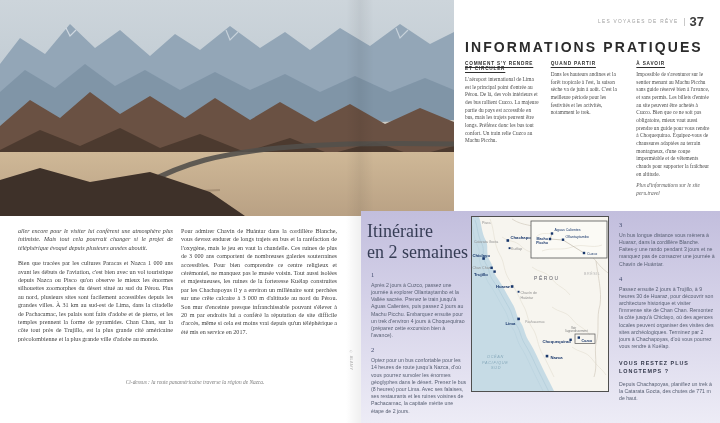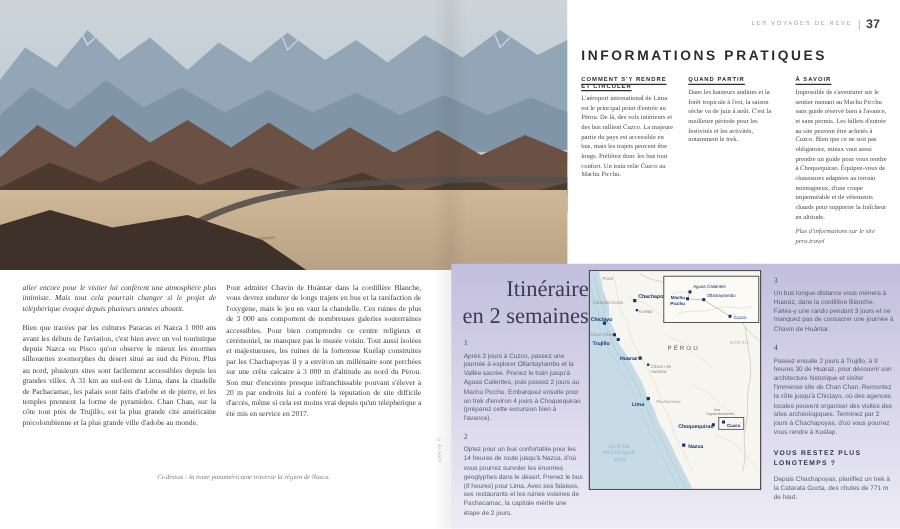--- a/index.html
+++ b/index.html
@@ -28,37 +28,37 @@
     font-size:5.4px;font-style:italic;color:#7c7c7c;}
   #credit{left:349px;top:350px;height:60px;
     writing-mode:vertical-rl;font-family:"Liberation Sans",sans-serif;
     font-size:3.8px;color:#b5b5b5;letter-spacing:.4px;}
 
   
   #pagehead{right:16px;top:14px;display:flex;align-items:center;gap:5px;
     font-family:"Liberation Sans",sans-serif;}
   #pagehead .bk{font-size:4.8px;letter-spacing:1.3px;color:#a0a0a0;}
   #pagehead .rule{width:1px;height:8px;background:#c9c9c9;}
-  #pagehead .pg{font-size:10px;font-weight:bold;color:#3c3c3c;}
+  #pagehead .pg{font-size:13px;font-weight:bold;color:#3c3c3c;}
 
   
   #infotitle{left:465px;top:39px;font-family:"Liberation Sans",sans-serif;
-    font-size:11px;font-weight:bold;letter-spacing:2.1px;color:#2b2b2b;}
+    font-size:14px;font-weight:bold;letter-spacing:2.1px;color:#2b2b2b;}
   #infocols{left:465px;top:61px;width:246px;display:flex;gap:11px;}
   .infocol{flex:1;}
   .infocol h4{margin:0 0 5px 0;font-family:"Liberation Sans",sans-serif;
     font-size:4.7px;font-weight:bold;letter-spacing:.8px;color:#2e2e2e;
     text-decoration:underline;text-underline-offset:2px;text-decoration-thickness:0.5px;}
   .infocol p{margin:0;font-size:5.3px;line-height:1.45;color:#4c4c4c;}
   .infocol p.note{margin-top:4px;font-style:italic;color:#5a5a5a;}
 
   
   #itin{left:361px;top:211px;width:359px;height:212px;
     background:linear-gradient(180deg,#c2bedd 0%,#d6d3e9 45%,#edecf6 100%);}
-  #itintitle{left:6px;top:10px;width:104px;text-align:right;
+  #itintitle{left:6px;top:10px;width:104px;text-align:left;
     font-family:"Liberation Serif",serif;color:#363d55;
     font-size:18px;line-height:1.15;}
   .stepcol{font-family:"Liberation Sans",sans-serif;font-size:5.2px;
     line-height:1.38;color:#575f72;}
   #steps-left{left:10px;top:60px;width:96px;}
   #steps-right{left:258px;top:10px;width:96px;}
   .step{margin-bottom:7px;}
   .step-num{font-family:"Liberation Serif",serif;font-size:6.5px;color:#424c6e;
     margin-bottom:2px;}
   .step p{margin:0;}

